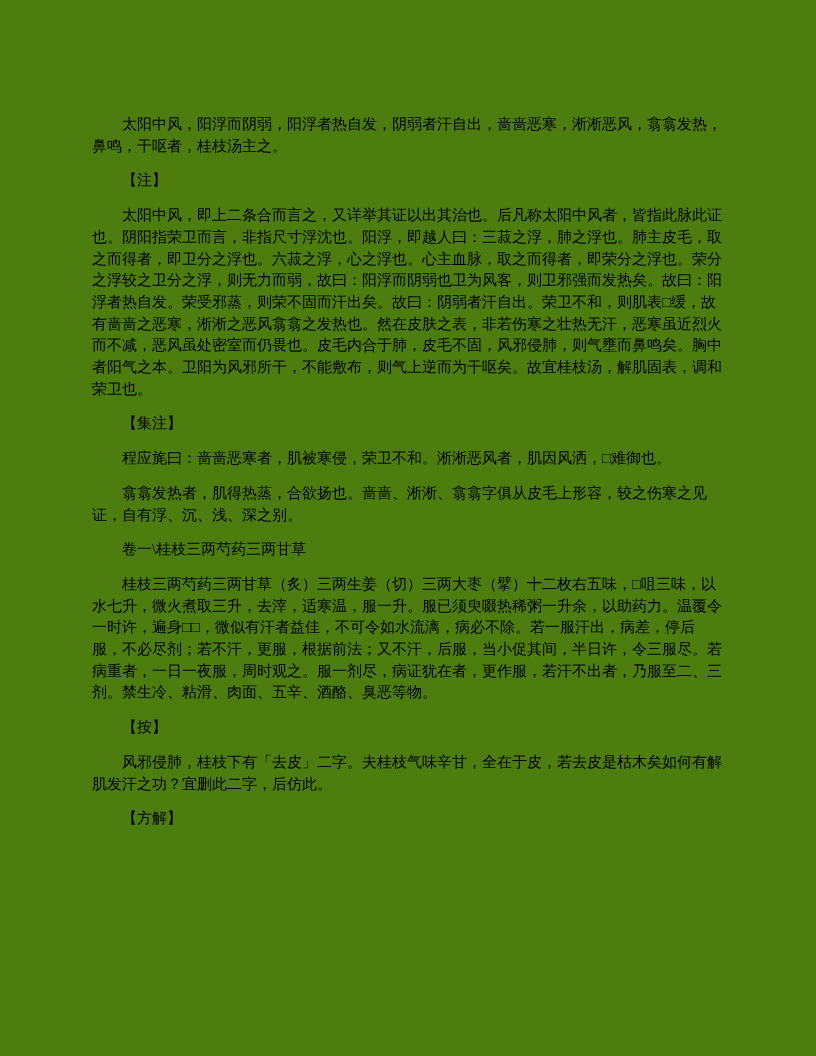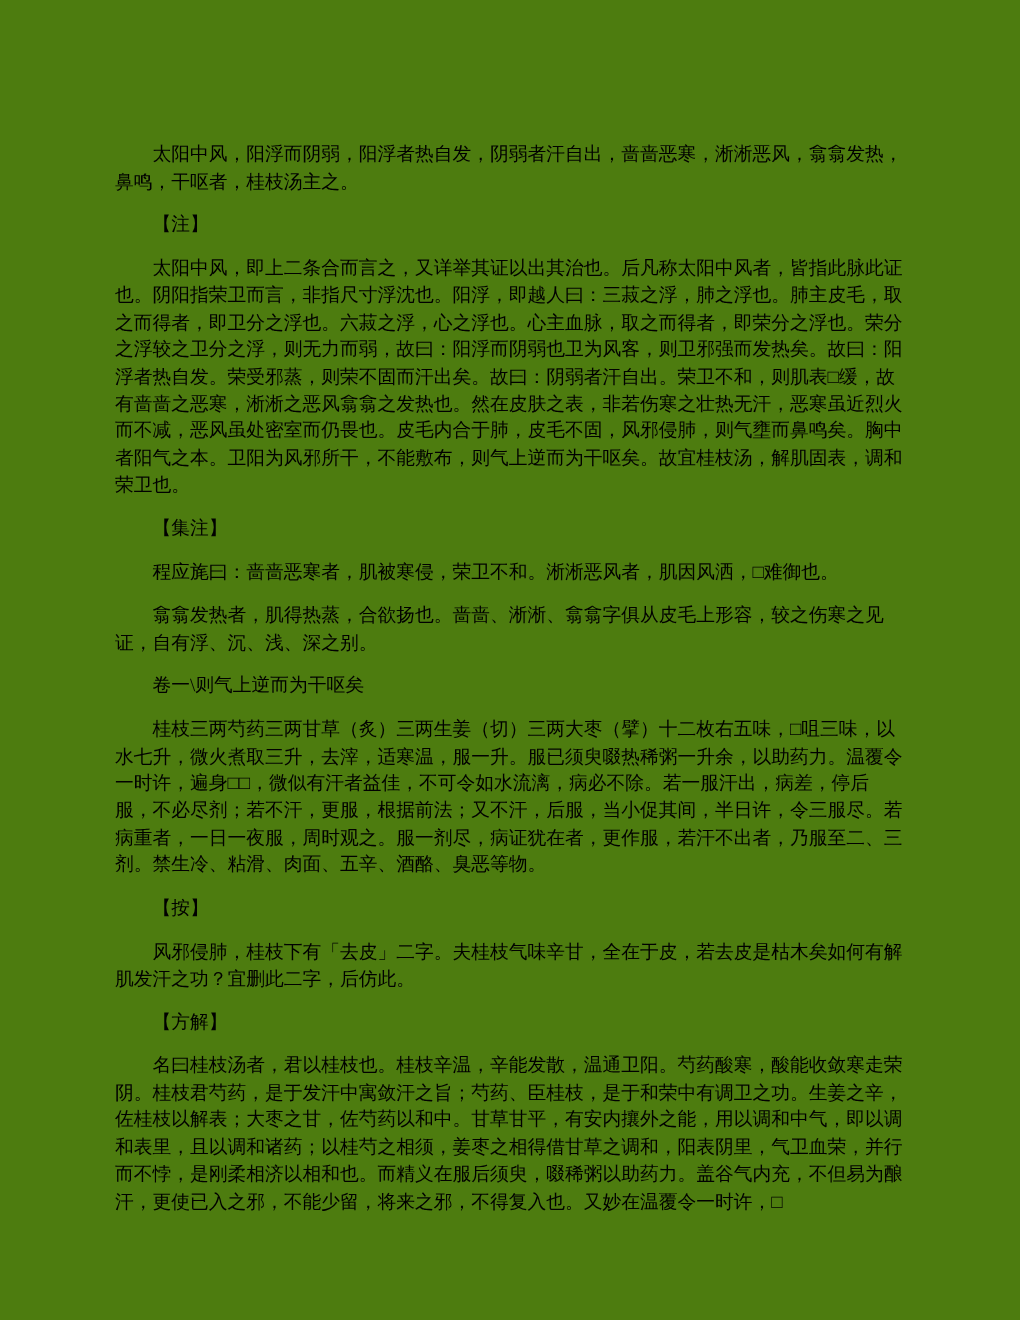--- a/index.html
+++ b/index.html
@@ -45,27 +45,26 @@
     <p class="para section-label">【注】</p>
 
     <p class="para">太阳中风，即上二条合而言之，又详举其证以出其治也。后凡称太阳中风者，皆指此脉此证也。阴阳指荣卫而言，非指尺寸浮沈也。阳浮，即越人曰：三菽之浮，肺之浮也。肺主皮毛，取之而得者，即卫分之浮也。六菽之浮，心之浮也。心主血脉，取之而得者，即荣分之浮也。荣分之浮较之卫分之浮，则无力而弱，故曰：阳浮而阴弱也卫为风客，则卫邪强而发热矣。故曰：阳浮者热自发。荣受邪蒸，则荣不固而汗出矣。故曰：阴弱者汗自出。荣卫不和，则肌表□缓，故有啬啬之恶寒，淅淅之恶风翕翕之发热也。然在皮肤之表，非若伤寒之壮热无汗，恶寒虽近烈火而不减，恶风虽处密室而仍畏也。皮毛内合于肺，皮毛不固，风邪侵肺，则气壅而鼻鸣矣。胸中者阳气之本。卫阳为风邪所干，不能敷布，则气上逆而为干呕矣。故宜桂枝汤，解肌固表，调和荣卫也。</p>
 
     <p class="para section-label">【集注】</p>
 
     <p class="para">程应旄曰：啬啬恶寒者，肌被寒侵，荣卫不和。淅淅恶风者，肌因风洒，□难御也。</p>
 
     <p class="para">翕翕发热者，肌得热蒸，合欲扬也。啬啬、淅淅、翕翕字俱从皮毛上形容，较之伤寒之见证，自有浮、沉、浅、深之别。</p>
 
-    <p class="para">卷一\则气上逆而为干呕矣</p>
+    <p class="para">卷一\桂枝三两芍药三两甘草</p>
 
 
     <p class="para">桂枝三两芍药三两甘草（炙）三两生姜（切）三两大枣（擘）十二枚右五味，□咀三味，以水七升，微火煮取三升，去滓，适寒温，服一升。服已须臾啜热稀粥一升余，以助药力。温覆令一时许，遍身□□，微似有汗者益佳，不可令如水流漓，病必不除。若一服汗出，病差，停后服，不必尽剂；若不汗，更服，根据前法；又不汗，后服，当小促其间，半日许，令三服尽。若病重者，一日一夜服，周时观之。服一剂尽，病证犹在者，更作服，若汗不出者，乃服至二、三剂。禁生冷、粘滑、肉面、五辛、酒酪、臭恶等物。</p>
 
     <p class="para section-label">【按】</p>
 
     <p class="para">风邪侵肺，桂枝下有「去皮」二字。夫桂枝气味辛甘，全在于皮，若去皮是枯木矣如何有解肌发汗之功？宜删此二字，后仿此。</p>
 
     <p class="para section-label">【方解】</p>
 
-    <p class="para">名曰桂枝汤者，君以桂枝也。桂枝辛温，辛能发散，温通卫阳。芍药酸寒，酸能收敛寒走荣阴。桂枝君芍药，是于发汗中寓敛汗之旨；芍药、臣桂枝，是于和荣中有调卫之功。生姜之辛，佐桂枝以解表；大枣之甘，佐芍药以和中。甘草甘平，有安内攘外之能，用以调和中气，即以调和表里，且以调和诸药；以桂芍之相须，姜枣之相得借甘草之调和，阳表阴里，气卫血荣，并行而不悖，是刚柔相济以相和也。而精义在服后须臾，啜稀粥以助药力。盖谷气内充，不但易为酿汗，更使已入之邪，不能少留，将来之邪，不得复入也。又妙在温覆令一时许，□</p>
 
   </div>
 </div>
 
 </body></html>

